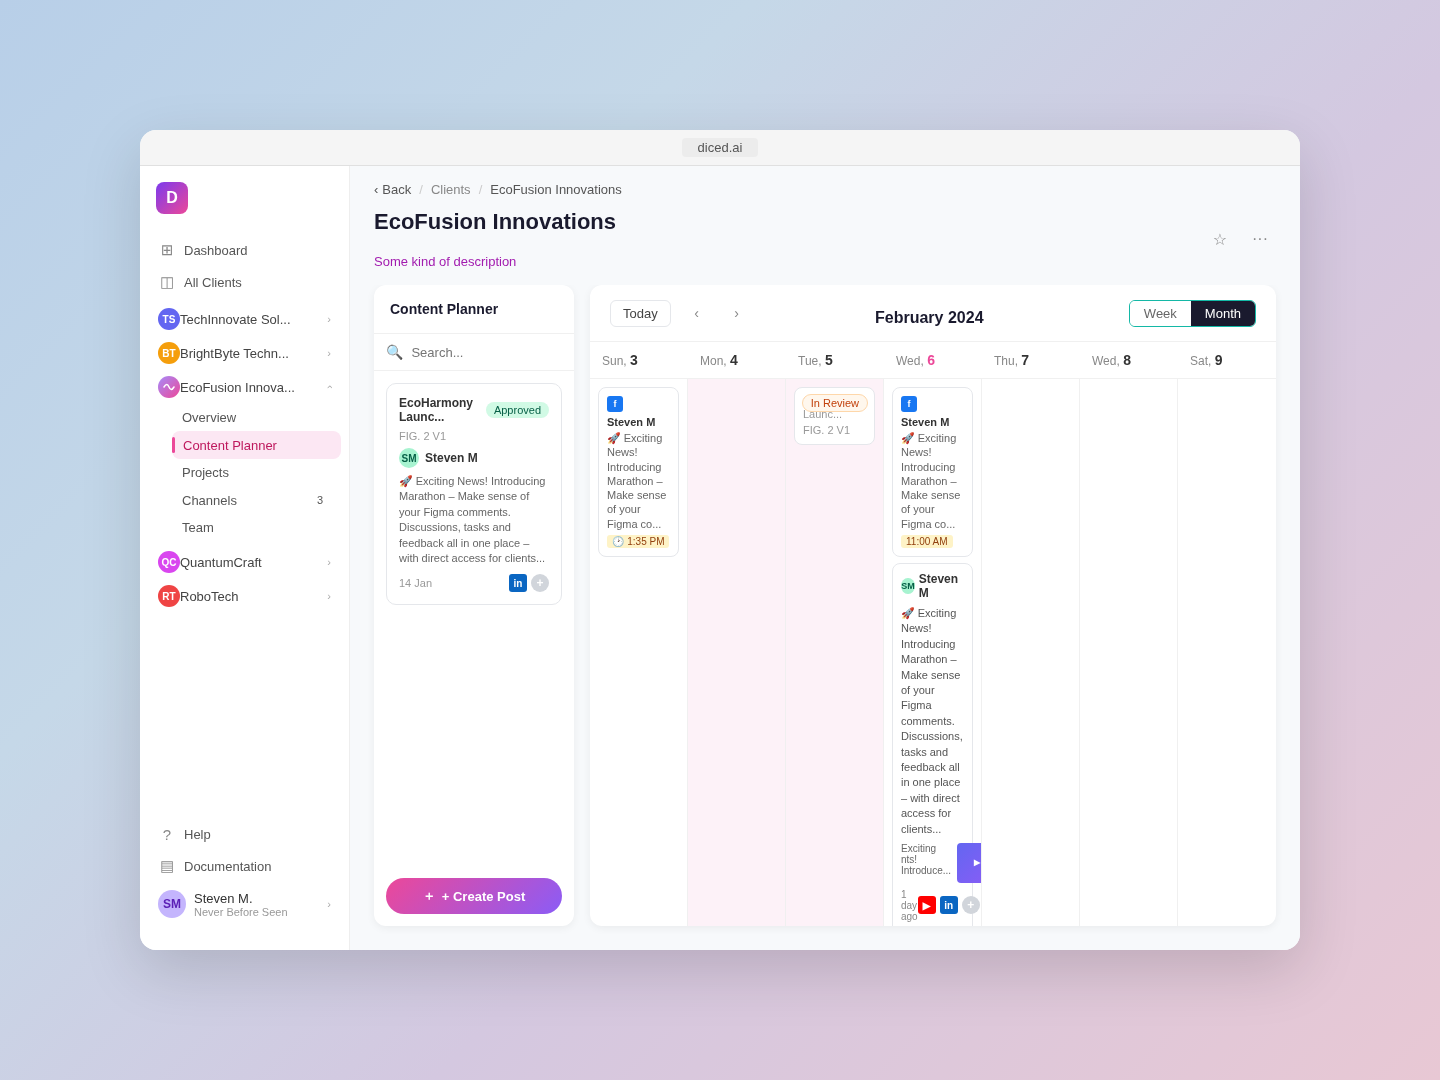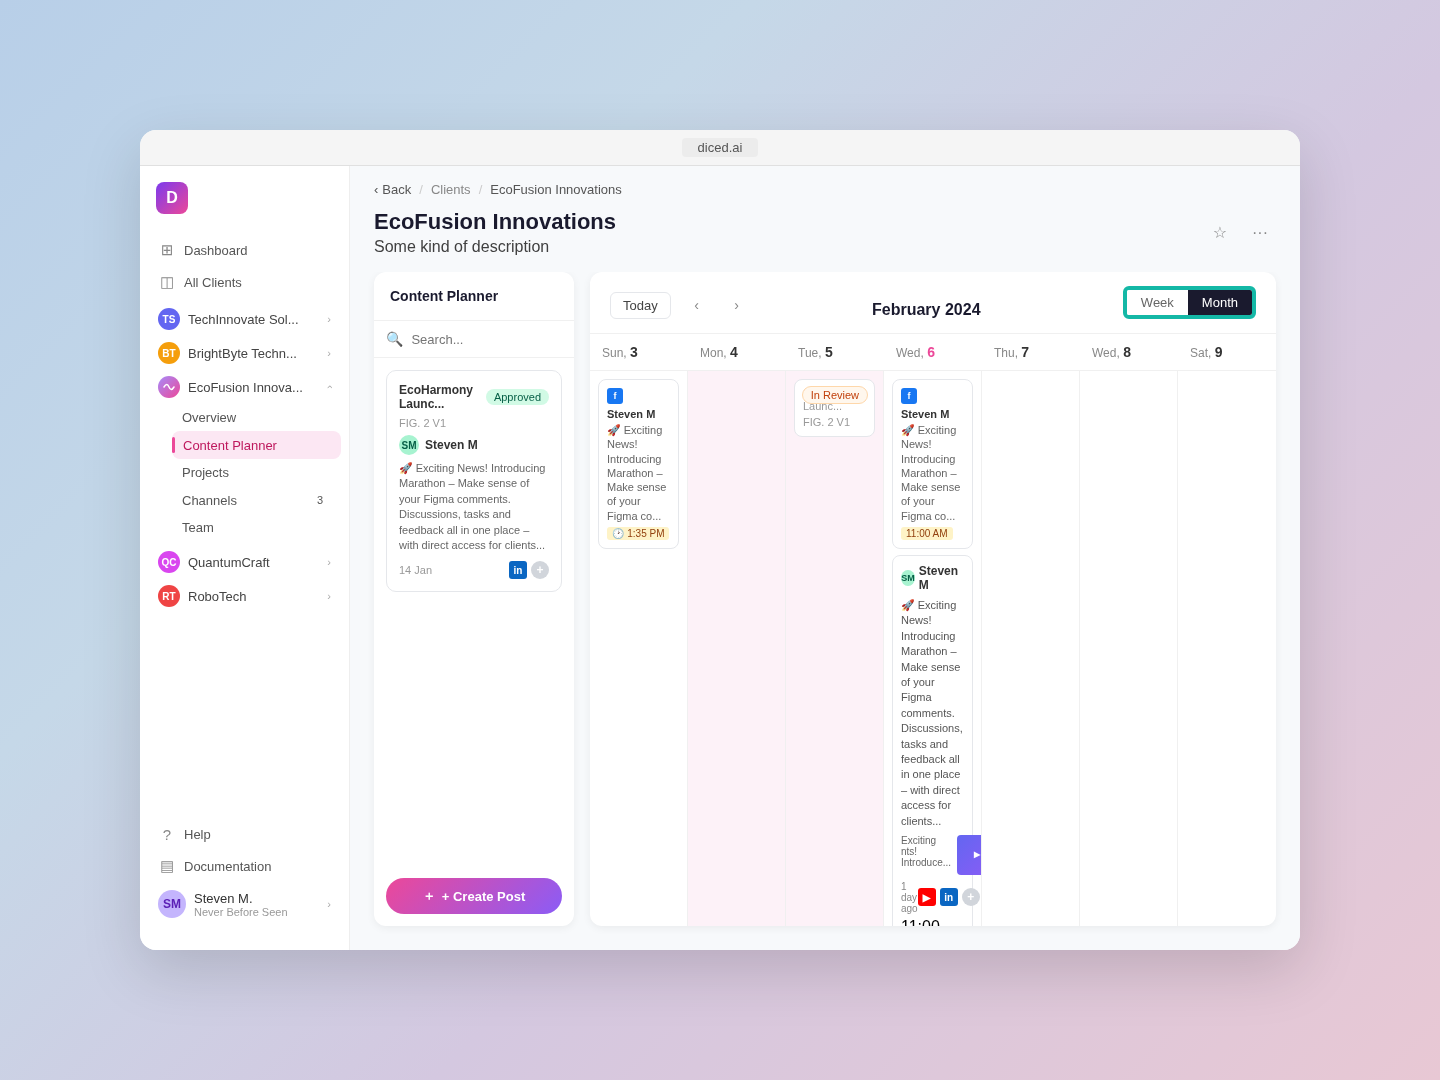--- a/index.html
+++ b/index.html
@@ -80,21 +80,20 @@
       cursor: pointer;
       font-size: 13px;
       color: #555;
       transition: background 0.15s;
     }
     .sidebar-item .icon { width: 18px; height: 18px; display: flex; align-items: center; justify-content: center; color: #888; font-size: 15px; }
     .sidebar-item .label { flex: 1; }
     .client-item {
       display: flex;
       align-items: center;
-      gap: 8px;
       padding: 6px 10px;
       border-radius: 8px;
       cursor: pointer;
       font-size: 13px;
       color: #444;
     }
     .client-avatar {
       width: 22px;
       height: 22px;
       border-radius: 50%;
@@ -190,21 +189,21 @@
     .breadcrumb-link { color: #888; cursor: pointer; }
     .breadcrumb-current { color: #555; font-weight: 500; }
     .page-header {
       padding: 12px 24px 16px;
       display: flex;
       align-items: center;
       justify-content: space-between;
     }
     .page-title-area {}
     .page-title { font-size: 22px; font-weight: 700; color: #1a1a2e; }
-    .page-desc { font-size: 16px; color: #404040; margin-top: 3px; }
+    .page-desc { font-size: 13px; color: #a21caf; margin-top: 19px; }
     .page-actions { display: flex; gap: 8px; align-items: center; }
     .icon-btn {
       width: 32px; height: 32px;
       border: none; background: transparent;
       border-radius: 6px; cursor: pointer;
       display: flex; align-items: center; justify-content: center;
       color: #888; font-size: 16px;
     }
     
     .content-area {
@@ -364,21 +363,21 @@
     }
     .calendar-title {
       font-size: 16px;
       font-weight: 700;
       color: #1a1a2e;
       flex: 1;
       text-align: center;
     }
     .view-toggle {
       display: flex;
-      border: 4px solid #14b8a6;
+      border: 1px solid #14b8a6;
       border-radius: 6px;
       overflow: hidden;
       margin-left: 21px;
     }
     .view-btn {
       padding: 5px 14px;
       border: none;
       background: white;
       font-size: 13px;
       cursor: pointer;

